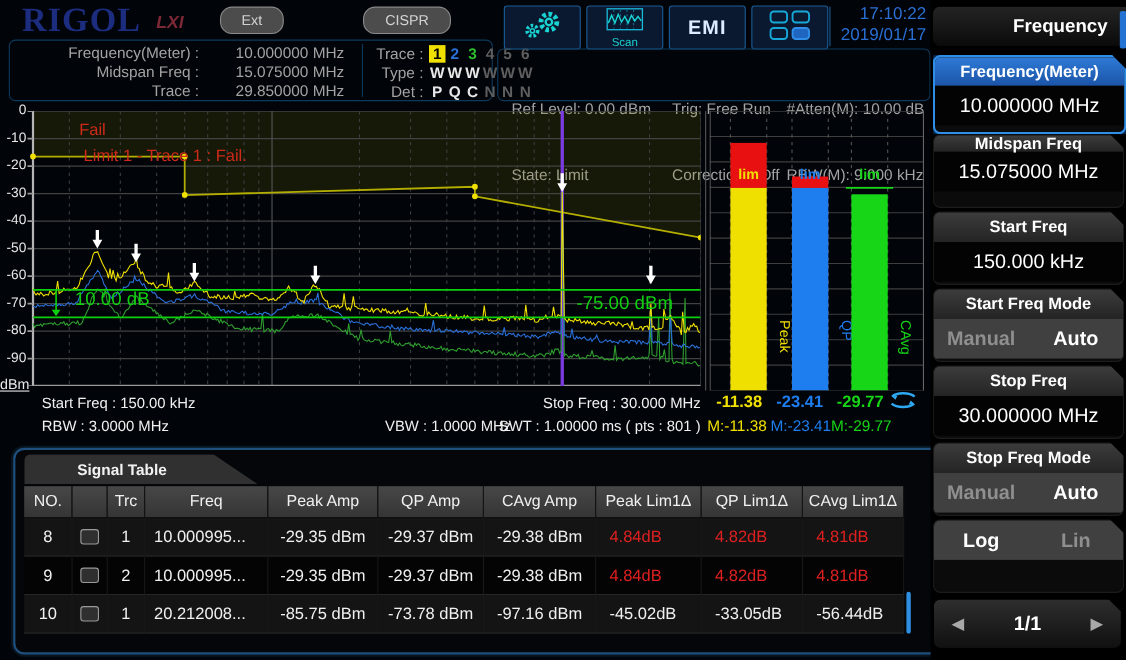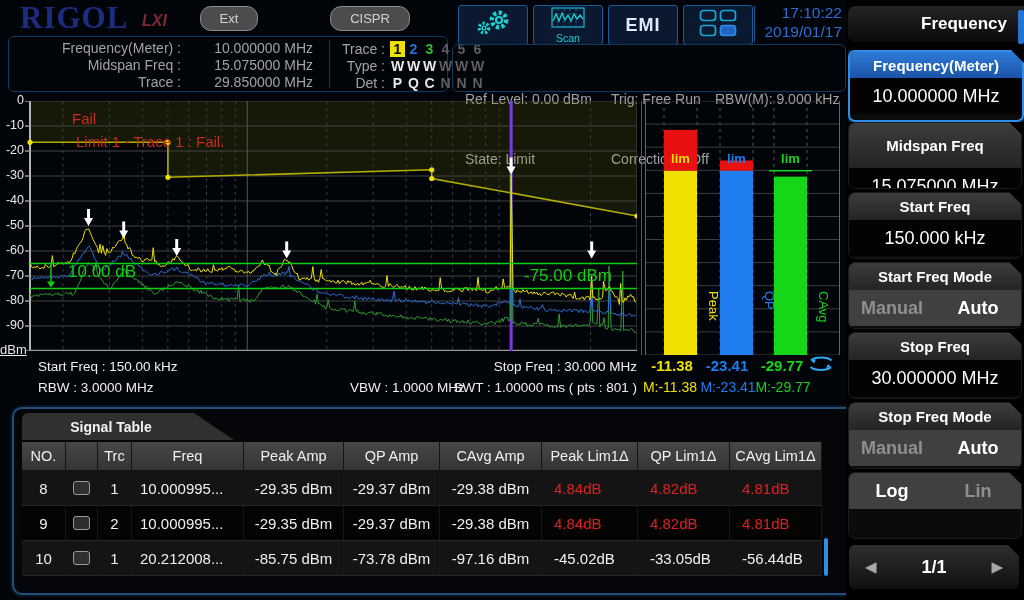--- a/index.html
+++ b/index.html
@@ -175,20 +175,21 @@
   <div class="abs panel" style="left:452px;top:44px;width:392px;height:46px;">
     <div class="abs cy" style="left:12px;top:4px;line-height:20px;">
       <div>Ref Level: 0.00 dBm</div>
       <div>State: Limit</div>
     </div>
     <div class="abs cy" style="left:158px;top:4px;line-height:20px;">
       <div>Trig: Free Run</div>
       <div>Corrections: Off</div>
     </div>
     <div class="abs cy" style="left:262px;top:4px;line-height:20px;">
+      <div>#Atten(M): 10.00 dB</div>
       <div>RBW(M): 9.000 kHz</div>
     </div>
   </div>
 
   <div id="ylabs">
       <div class="abs ylab" style="left: 0px; top: 93px;">0</div>
       <div class="abs ylab" style="left: 0px; top: 118px;">-10</div>
       <div class="abs ylab" style="left: 0px; top: 143px;">-20</div>
       <div class="abs ylab" style="left: 0px; top: 168px;">-30</div>
       <div class="abs ylab" style="left: 0px; top: 193px;">-40</div>
@@ -395,21 +396,21 @@
 
   <div class="abs" id="sidebar">
     <div class="abs sb-title">Frequency</div>
     <div class="abs" style="left:172px;top:10px;width:6px;height:34px;background:#2472d2;border-radius:2px;"></div>
     <div id="sb-items">
         <div class="abs sb-item" style="top: 50px; height: 68px; background: rgb(11, 11, 11); border: 2px solid rgb(47, 143, 232); box-shadow: rgb(26, 104, 192) 0px 0px 8px;">
           <div class="sb-label" style="height: 26px; background: linear-gradient(rgb(46, 122, 214), rgb(27, 84, 168));">Frequency(Meter)</div>
           <div class="sb-value" style="height: 36px;">10.000000 MHz</div>
         </div>
         <div class="abs sb-item" style="top: 122px; height: 65px; background: rgb(11, 11, 11); border: 1px solid rgb(28, 28, 28);">
-          <div class="sb-label" style="height: 45px; background: linear-gradient(rgb(60, 60, 60), rgb(36, 36, 36));">Midspan Freq</div>
+          <div class="sb-label" style="height: 15px; background: linear-gradient(rgb(60, 60, 60), rgb(36, 36, 36));">Midspan Freq</div>
           <div class="sb-value" style="height: 36px;">15.075000 MHz</div>
         </div>
         <div class="abs sb-item" style="top: 192px; height: 65px; background: rgb(11, 11, 11); border: 1px solid rgb(28, 28, 28);">
           <div class="sb-label" style="height: 27px; background: linear-gradient(rgb(60, 60, 60), rgb(36, 36, 36));">Start Freq</div>
           <div class="sb-value" style="height: 36px;">150.000 kHz</div>
         </div>
         <div class="abs sb-item" style="top: 262px; height: 65px; background: rgb(11, 11, 11); border: 1px solid rgb(28, 28, 28);">
           <div class="sb-label" style="height: 27px; background: linear-gradient(rgb(60, 60, 60), rgb(36, 36, 36));">Start Freq Mode</div>
           <div class="sb-opts" style="height: 36px; align-items: center;">
             <span class="sb-opt" style="color: rgb(143, 143, 143);">Manual</span>

